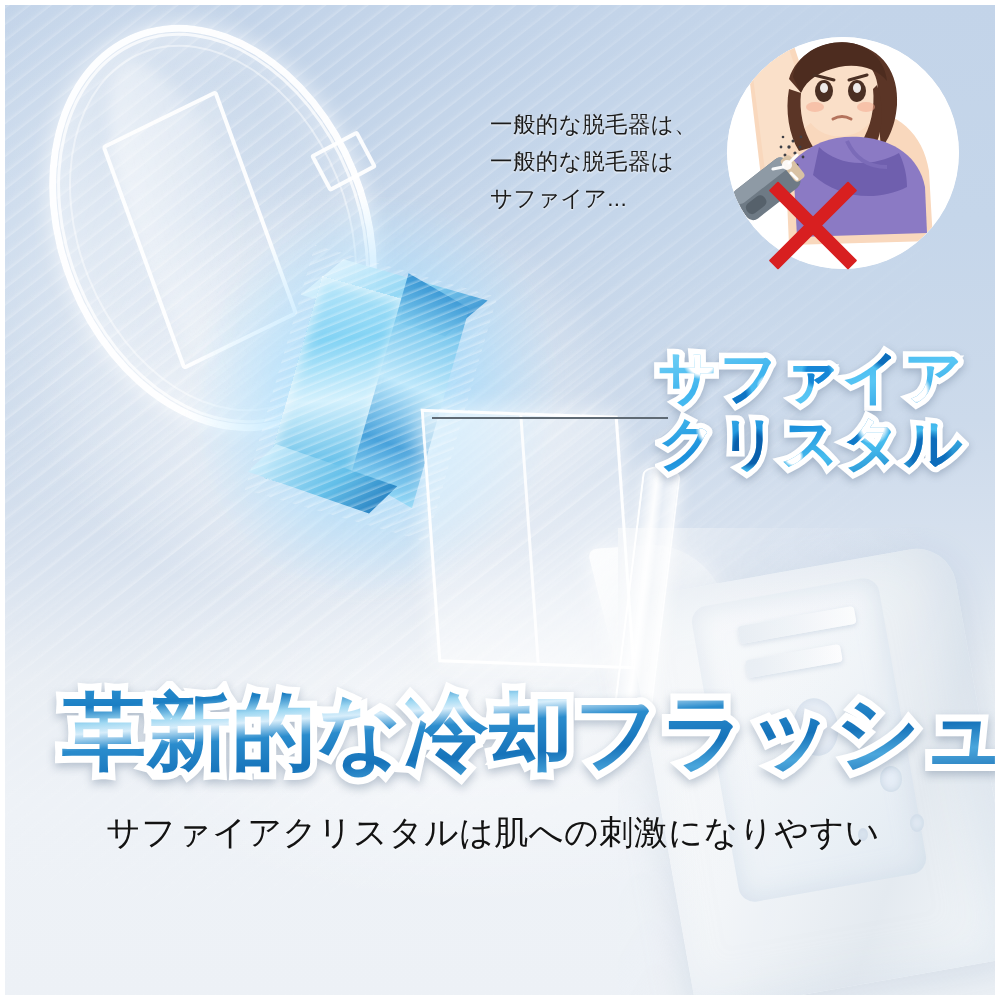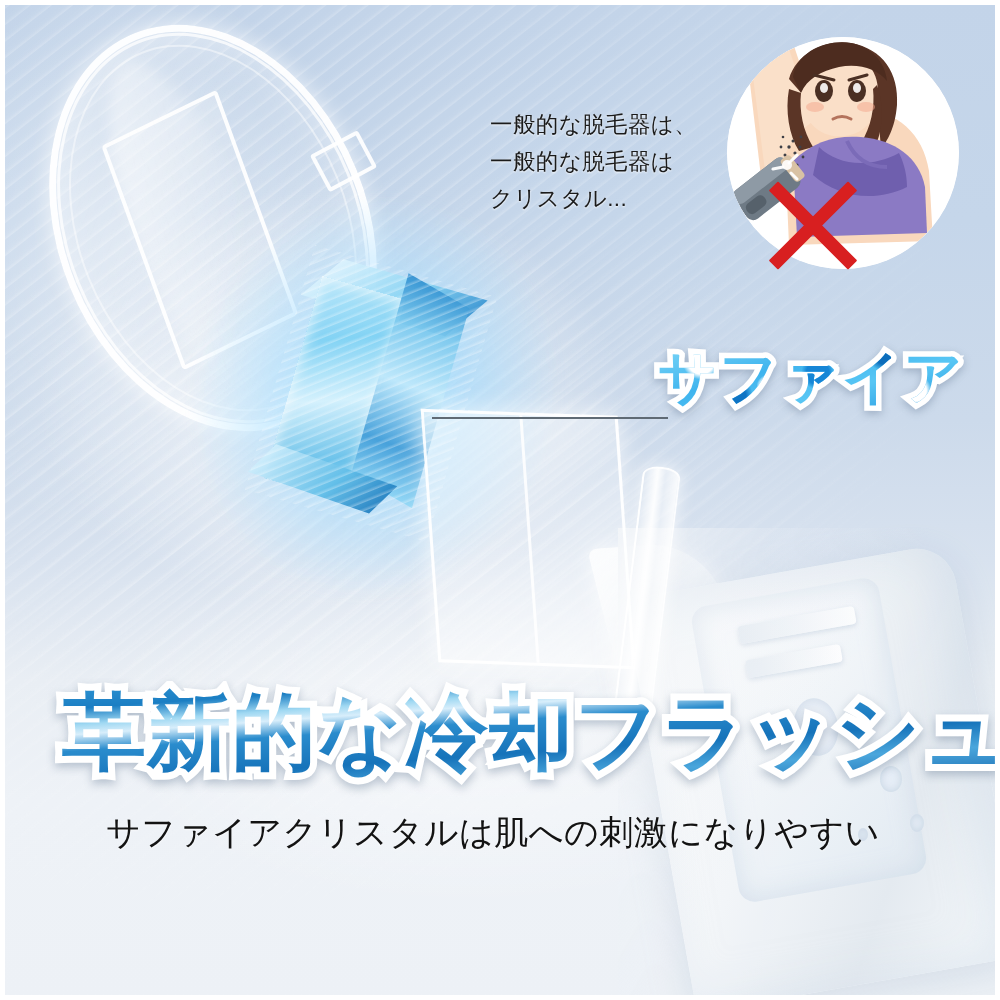--- a/index.html
+++ b/index.html
@@ -447,28 +447,32 @@
     </div>
     <div class="xmark">
       <span class="a"></span>
         <span class="b"></span>
     </div>
   </div>
 
   <div class="callout">
     <div>一般的な脱毛器は、</div>
     <div>一般的な脱毛器は</div>
-    <div>クリスタル...</div>
+    <div>サファイア...</div>
   </div>
 
   <div class="sapphire">
     <span class="ln one">
       <span class="o">サファイア</span>
       <span class="f">サファイア</span>
     </span>
+    <span class="ln two">
+      <span class="o">クリスタル</span>
+      <span class="f">クリスタル</span>
+    </span>
   </div>
 
   <div class="headline">
     <span class="o">革新的な冷却フラッシュ</span>
     <span class="f">革新的な冷却フラッシュ</span>
   </div>
 
   <div class="body-copy">
     <div>サファイアクリスタルは肌への刺激になりやすい</div>
   </div>

